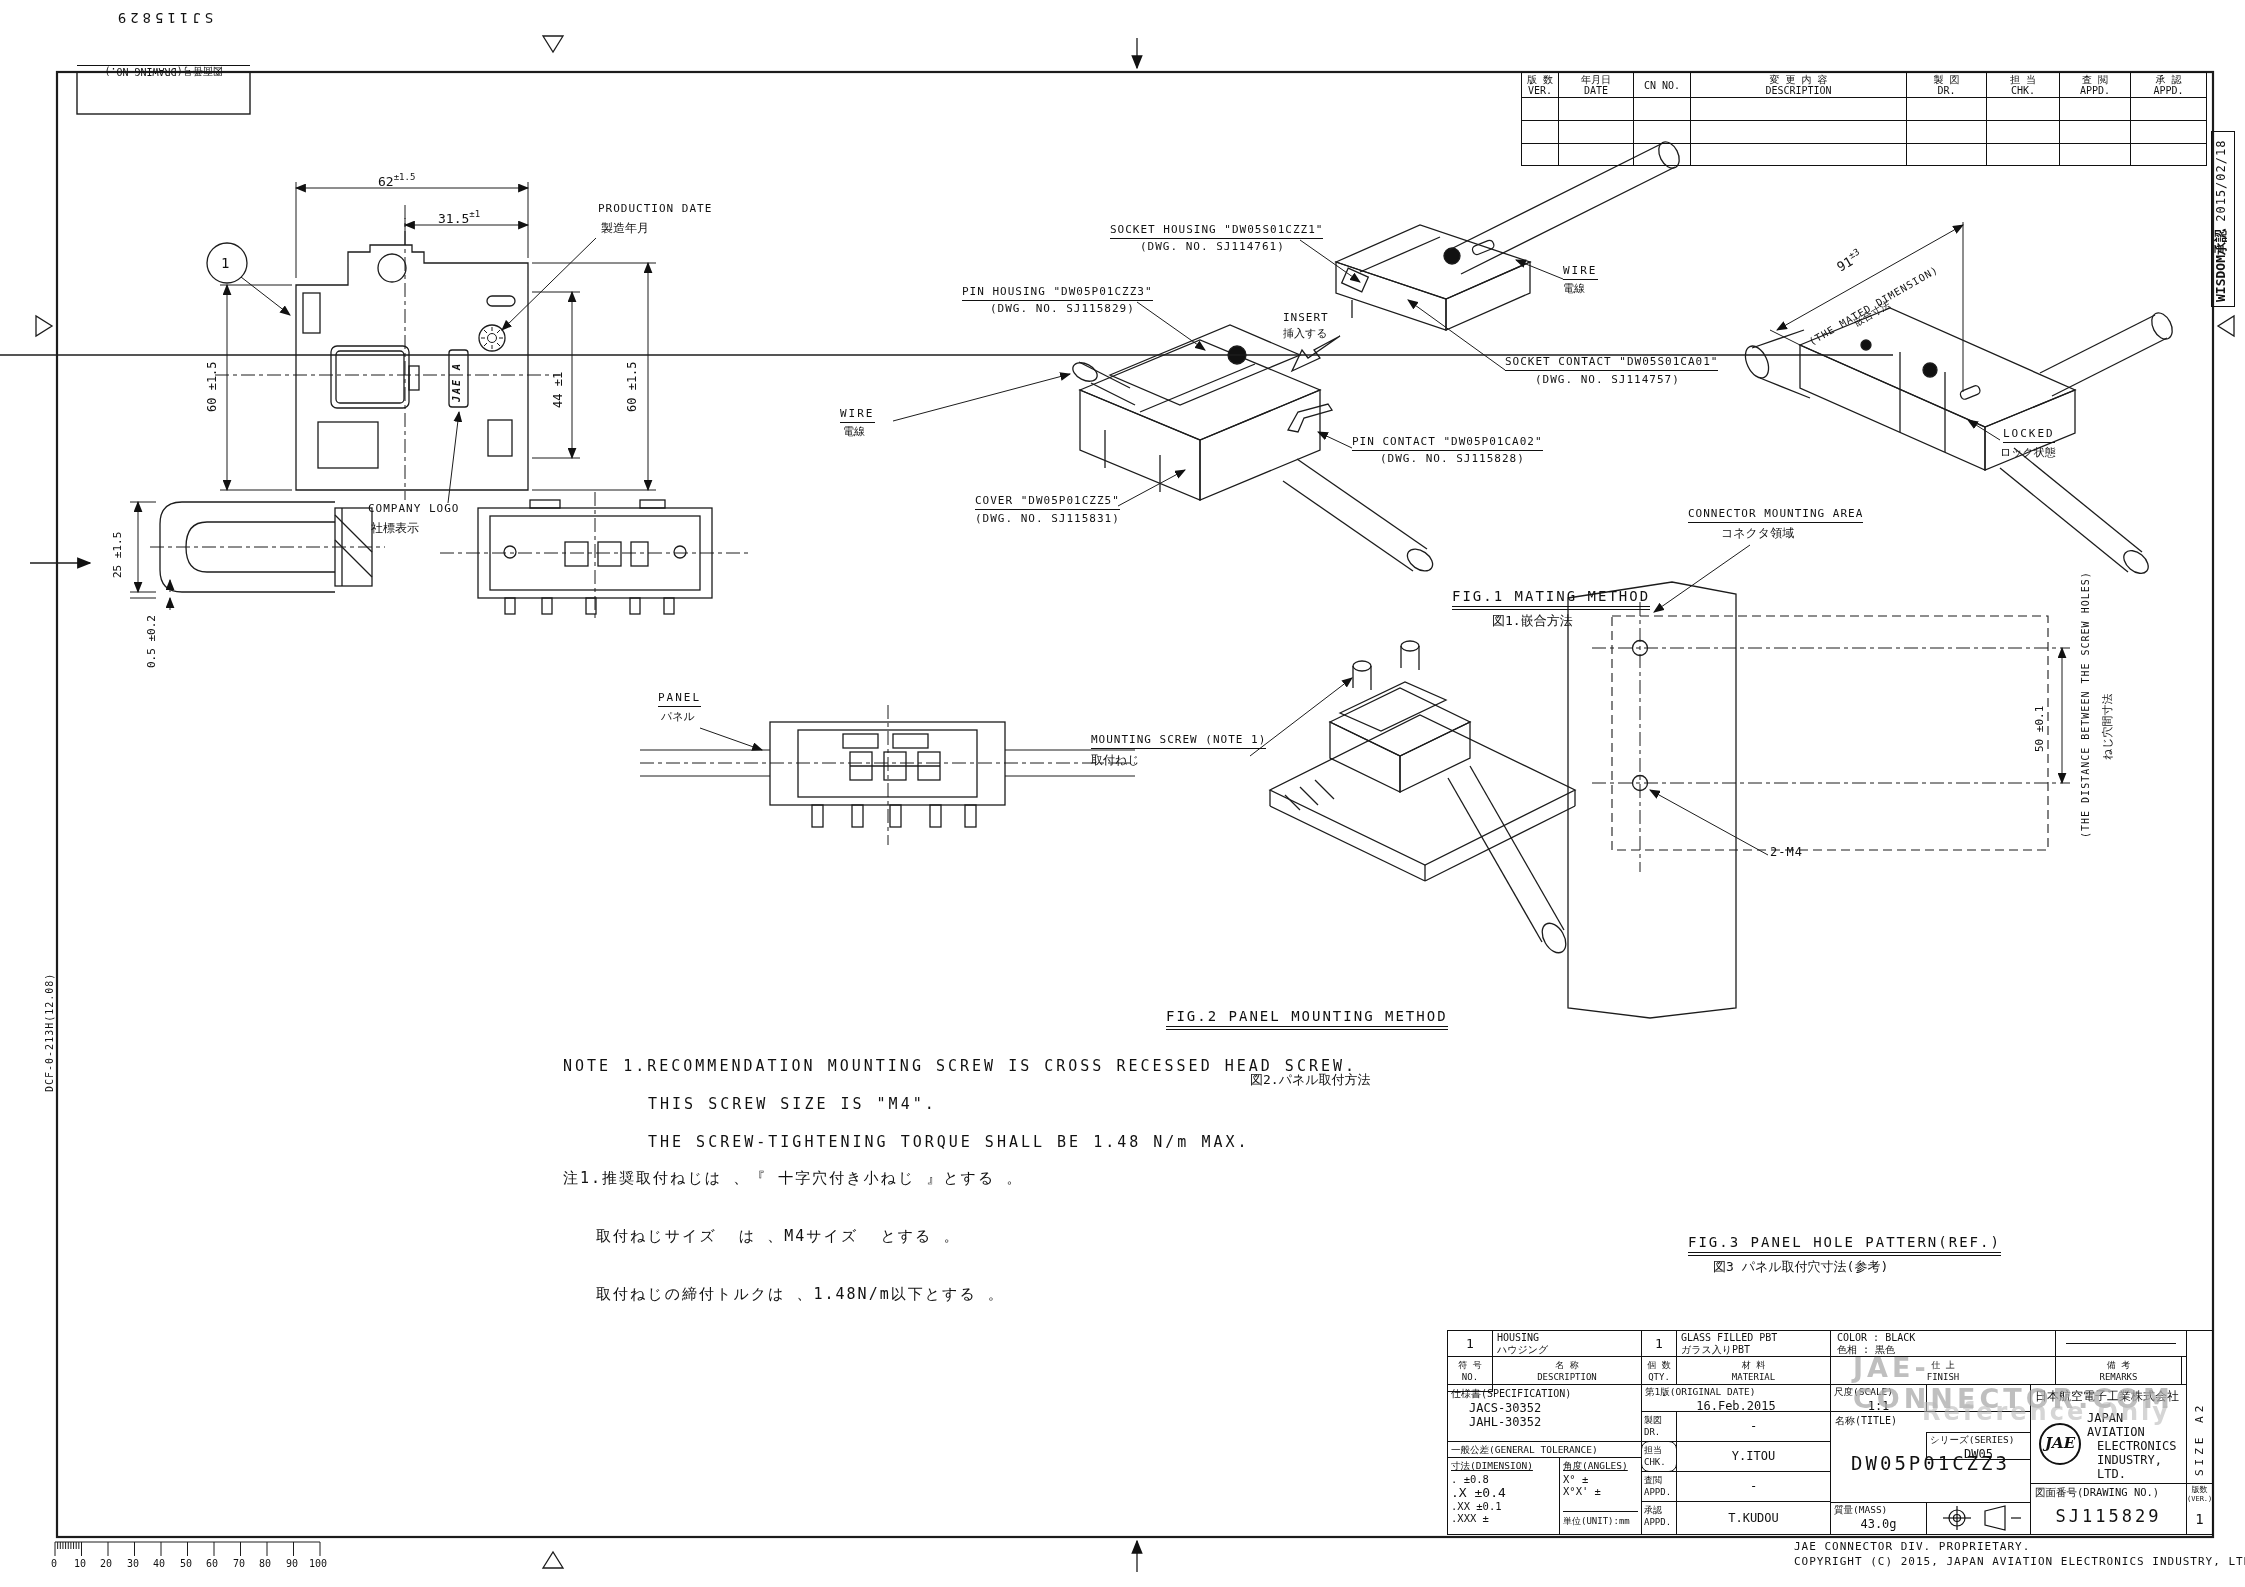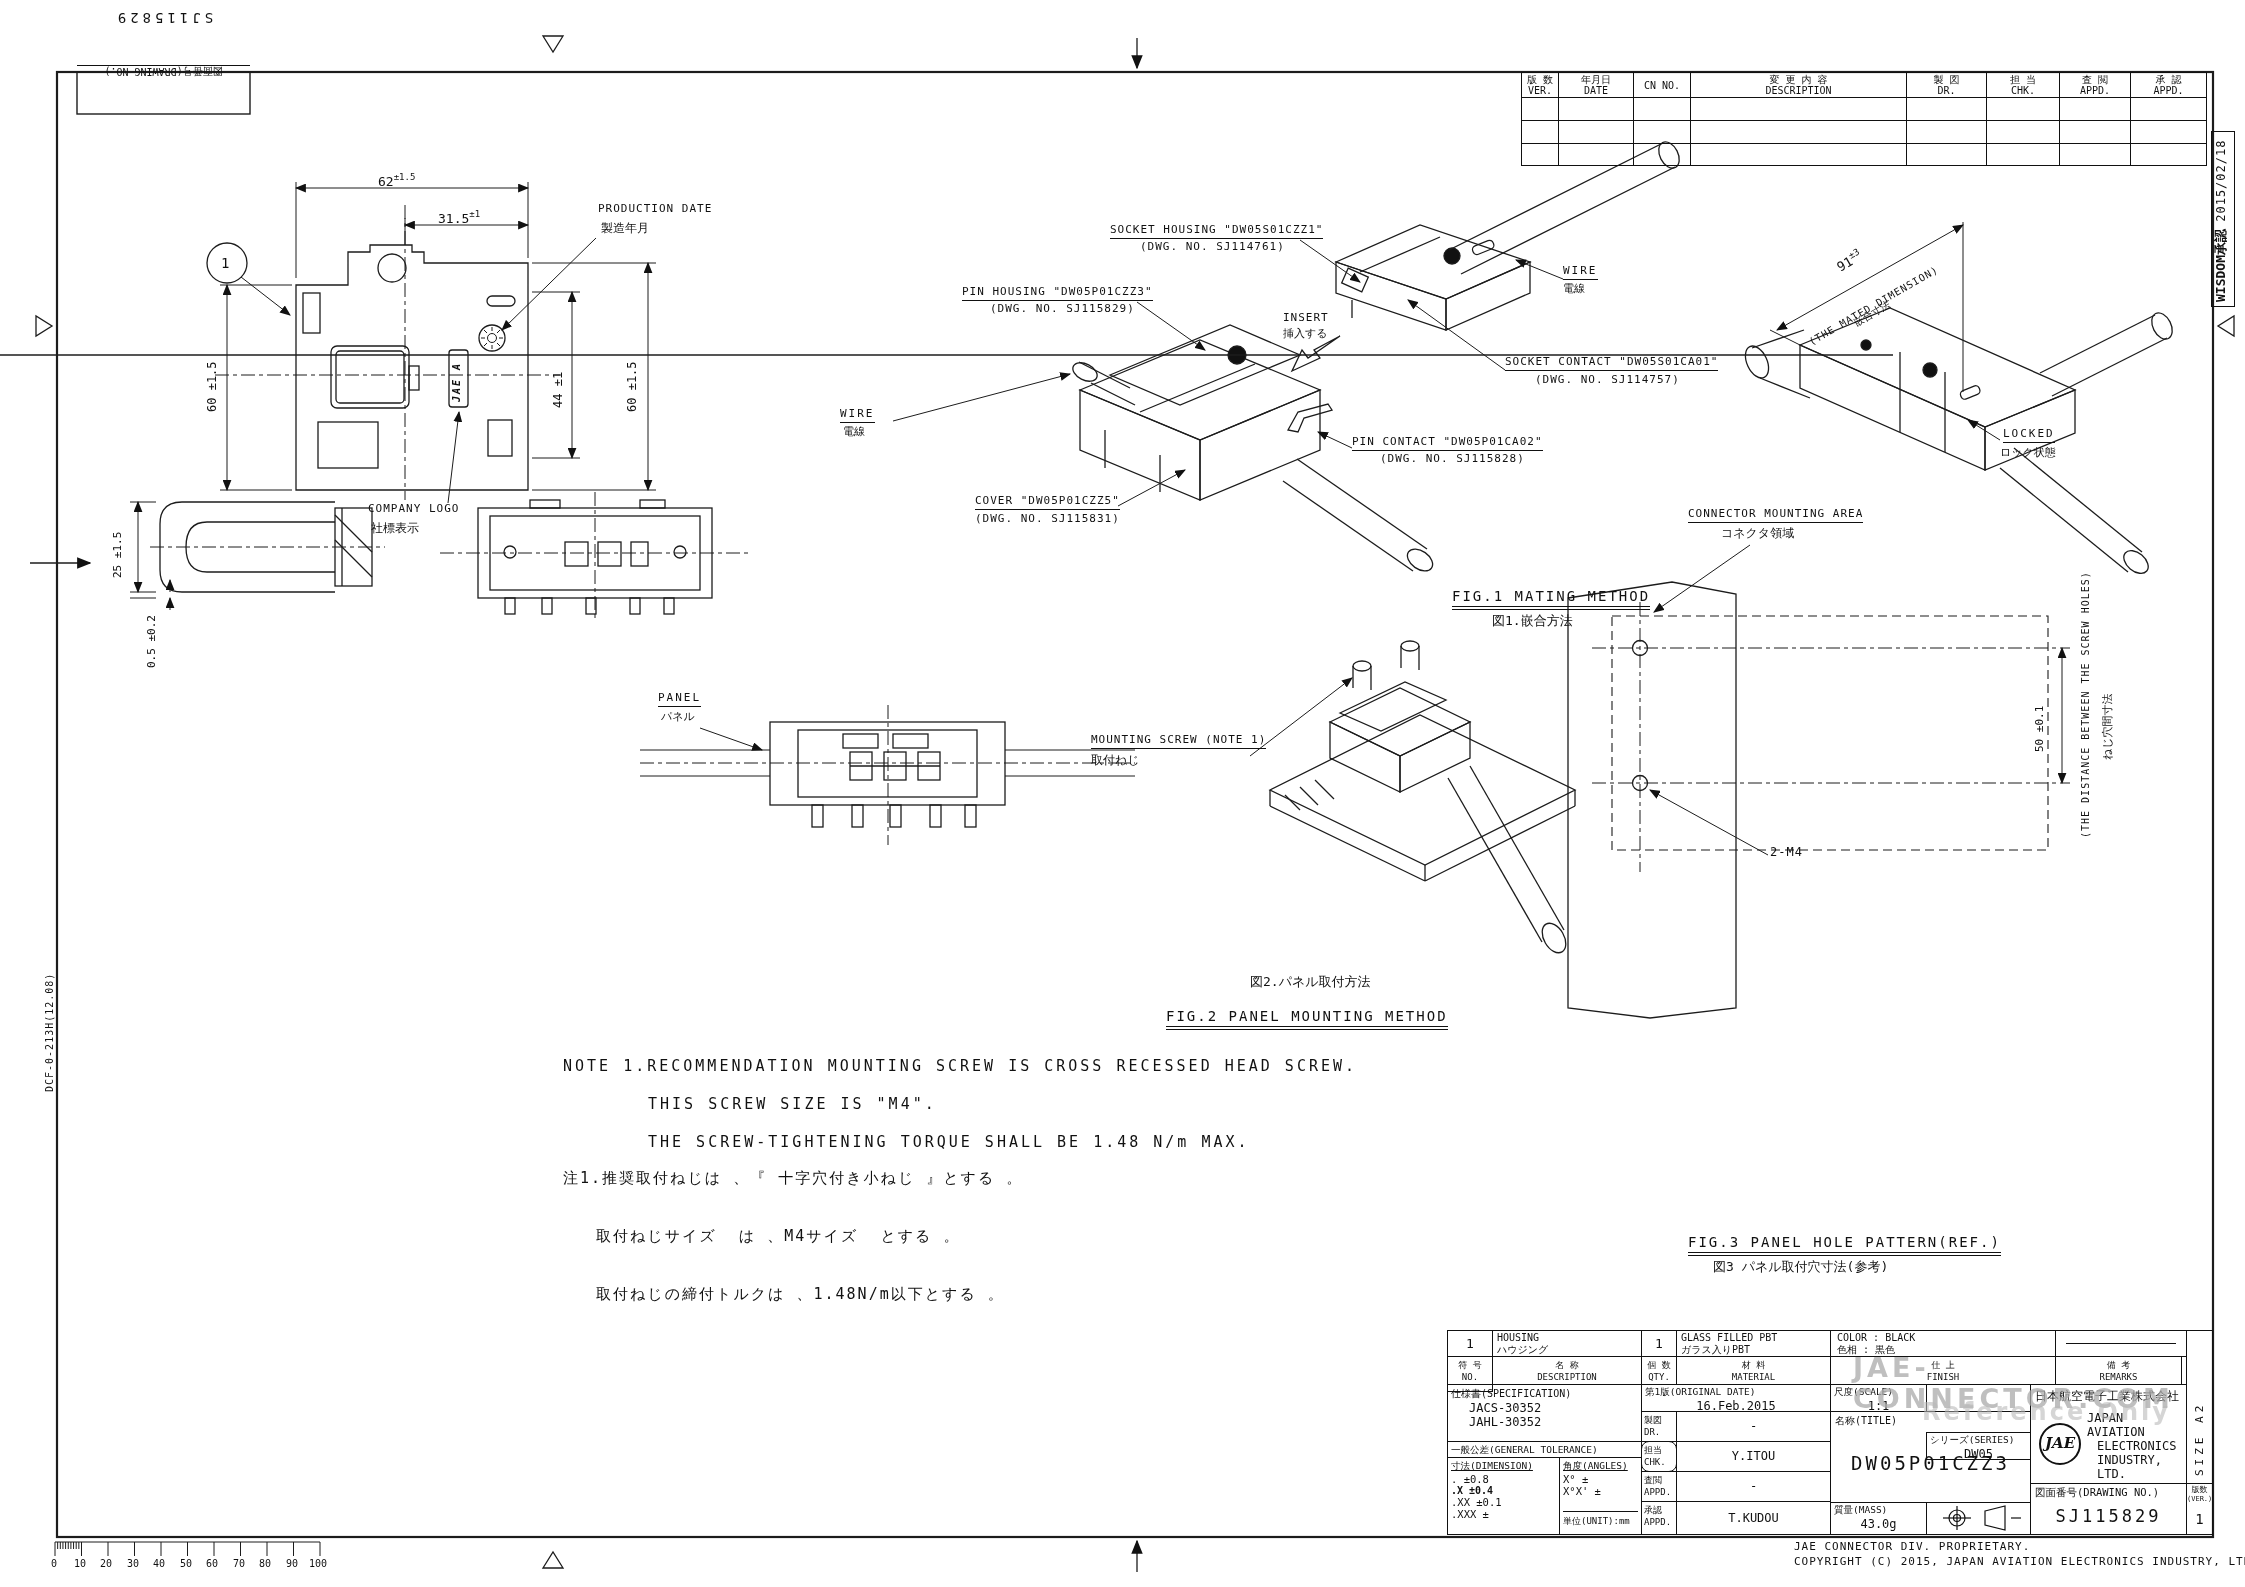--- a/index.html
+++ b/index.html
@@ -414,21 +414,21 @@
   <div class="t cap" style="left:1452px;top:588px;font-size:14px;letter-spacing:2px;">FIG.1 MATING METHOD</div>
   <div class="t" style="left:1492px;top:614px;font-size:13px;">図1.嵌合方法</div>
 
   <div class="t rot90" style="left:112px;top:578px;font-size:11px;">25 ±1.5</div>
   <div class="t rot90" style="left:146px;top:668px;font-size:11px;">0.5 ±0.2</div>
   <div class="t u" style="left:1091px;top:734px;font-size:11px;letter-spacing:1px;">MOUNTING SCREW (NOTE 1)</div>
   <div class="t" style="left:1091px;top:754px;font-size:12px;">取付ねじ</div>
   <div class="t u" style="left:658px;top:692px;font-size:11px;letter-spacing:2px;">PANEL</div>
   <div class="t" style="left:661px;top:711px;font-size:11px;">パネル</div>
   <div class="t cap" style="left:1166px;top:1008px;font-size:14px;letter-spacing:2px;">FIG.2 PANEL MOUNTING METHOD</div>
-  <div class="t" style="left:1250px;top:975px;font-size:13px;">図2.パネル取付方法</div>
+  <div class="t" style="left:1250px;top:1073px;font-size:13px;">図2.パネル取付方法</div>
 
   <div class="t u" style="left:1688px;top:508px;font-size:11px;letter-spacing:1px;">CONNECTOR MOUNTING AREA</div>
   <div class="t" style="left:1721px;top:527px;font-size:12px;">コネクタ領域</div>
   <div class="t rot90" style="left:2034px;top:752px;font-size:11px;">50 ±0.1</div>
   <div class="t rot90" style="left:2080px;top:838px;font-size:10px;letter-spacing:1px;">(THE DISTANCE BETWEEN THE SCREW HOLES)</div>
   <div class="t rot90" style="left:2102px;top:760px;font-size:11px;">ねじ穴間寸法</div>
   <div class="t" style="left:1770px;top:846px;font-size:12px;letter-spacing:1px;">2-M4</div>
   <div class="t cap" style="left:1688px;top:1234px;font-size:14px;letter-spacing:2px;">FIG.3 PANEL HOLE PATTERN(REF.)</div>
   <div class="t" style="left:1713px;top:1260px;font-size:13px;">図3 パネル取付穴寸法(参考)</div>
 
@@ -484,21 +484,21 @@
 
   <div class="cell" style="left:1447px;top:1384px;width:195px;height:58px;font-size:10px;padding:2px 3px;">
     <div>仕様書(SPECIFICATION)</div>
     <div style="padding-left:18px;font-size:12px;">JACS-30352</div>
     <div style="padding-left:18px;font-size:12px;">JAHL-30352</div>
   </div>
   <div class="cell" style="left:1447px;top:1441px;width:195px;height:17px;font-size:9.5px;padding:2px 3px;">一般公差(GENERAL TOLERANCE)</div>
   <div class="cell" style="left:1447px;top:1457px;width:113px;height:78px;font-size:9.5px;padding:2px 3px;">
     <div style="text-decoration:underline;">寸法(DIMENSION)</div>
     <div style="font-size:10.5px;">.    ±0.8</div>
-    <div style="font-size:10px;font-weight:bold;">.X   ±0.4</div>
+    <div style="font-size:13px;">.X   ±0.4</div>
     <div style="font-size:10.5px;">.XX  ±0.1</div>
     <div style="font-size:10.5px;">.XXX ±</div>
   </div>
   <div class="cell" style="left:1559px;top:1457px;width:83px;height:78px;font-size:9.5px;padding:2px 3px;">
     <div style="text-decoration:underline;">角度(ANGLES)</div>
     <div style="font-size:10.5px;">X°  ±</div>
     <div style="font-size:10.5px;">X°X' ±</div>
     <div style="font-size:9px;margin-top:14px;border-top:1px solid #111;padding-top:3px;">単位(UNIT):mm</div>
   </div>
 

